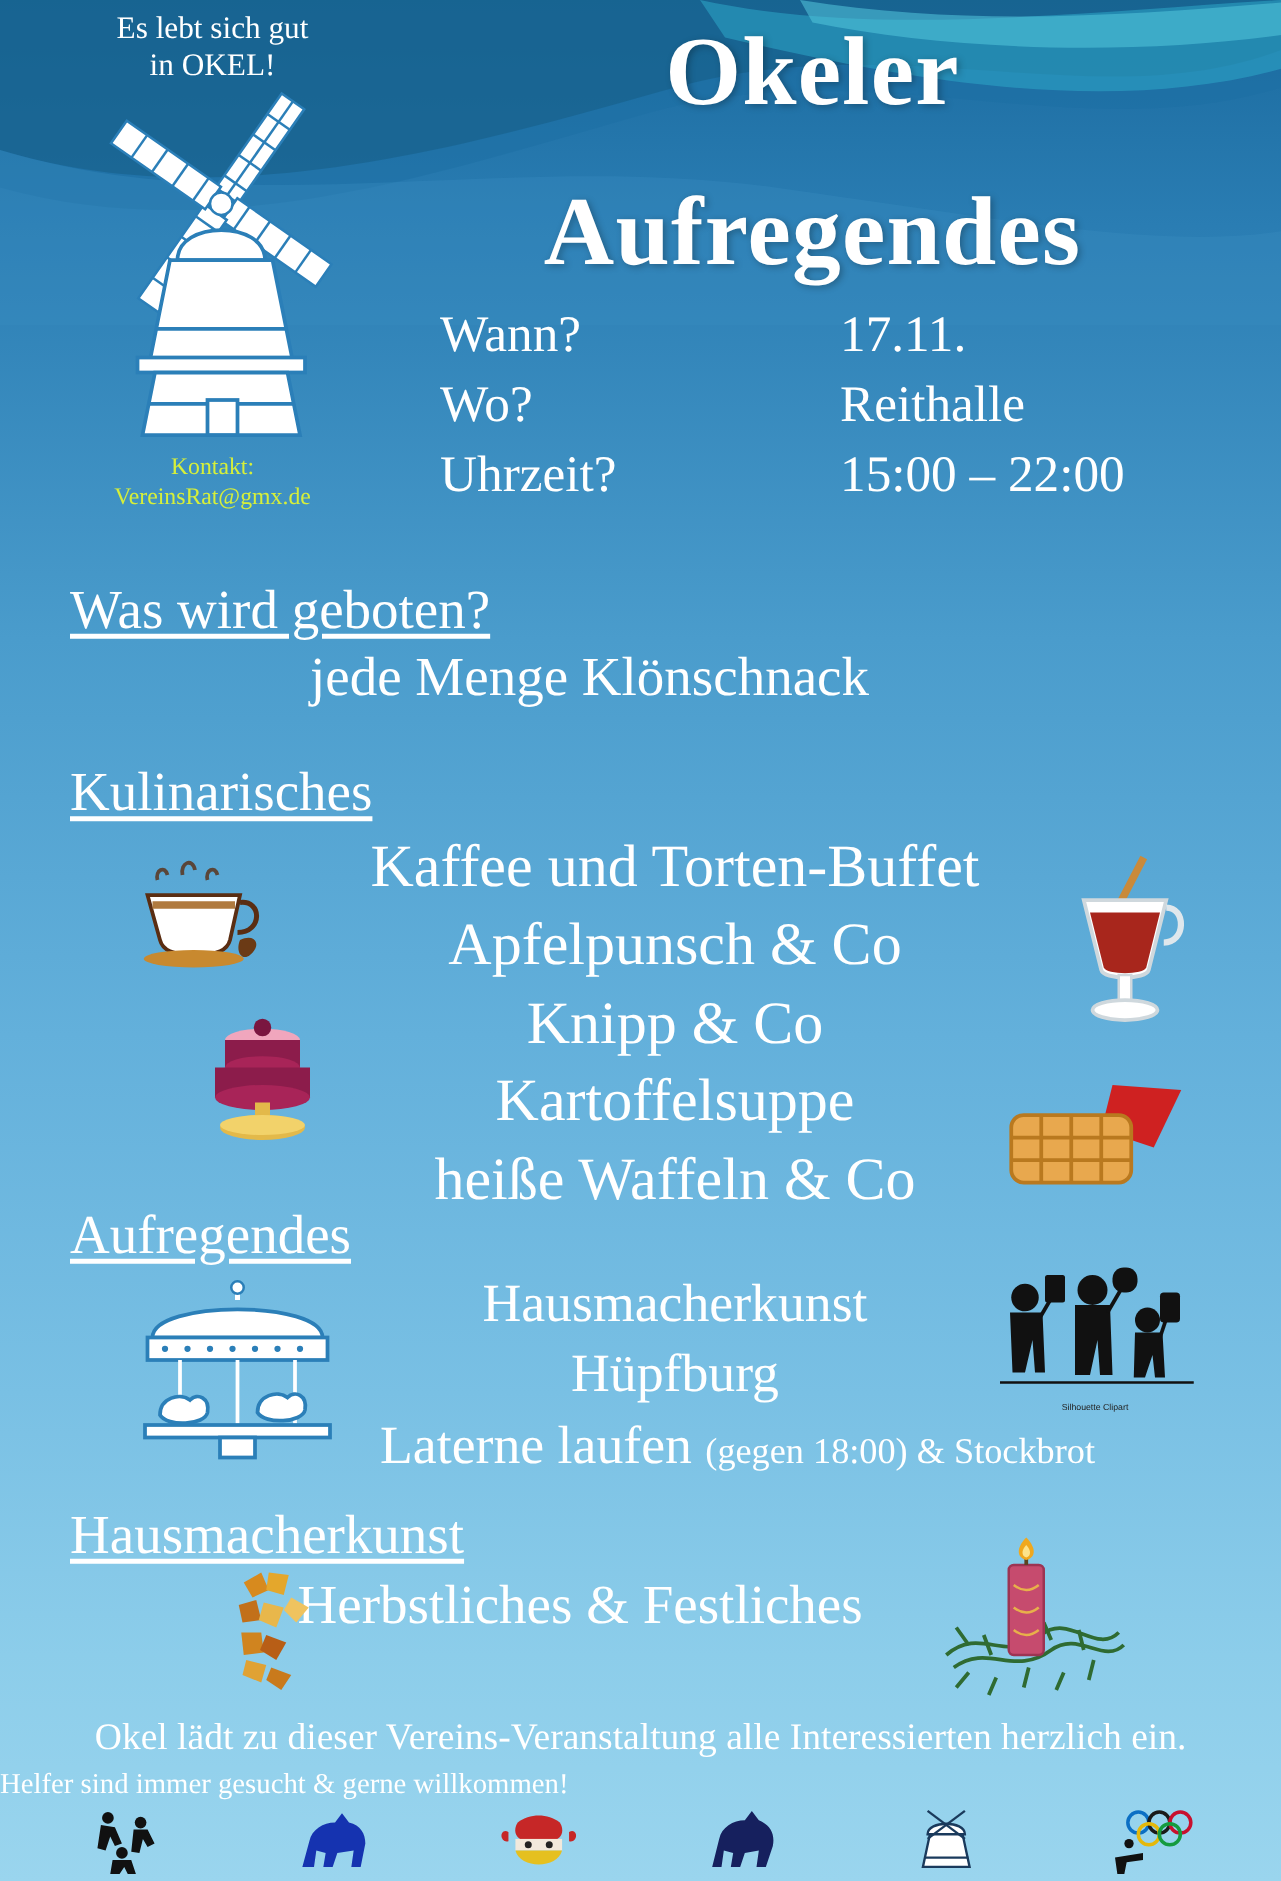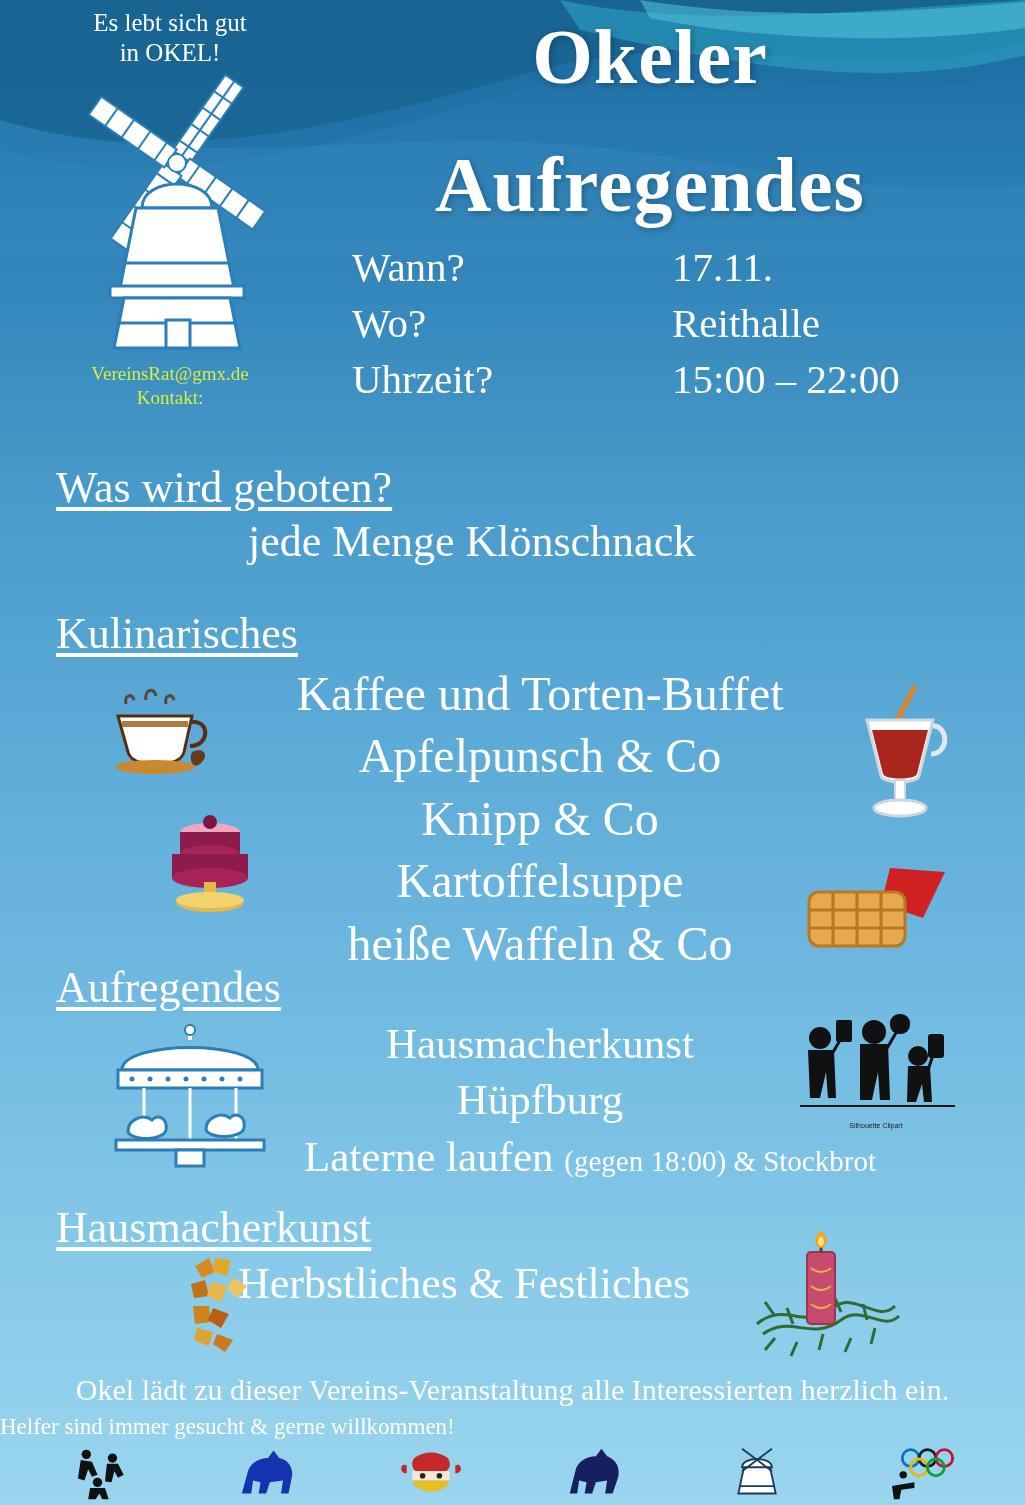--- a/index.html
+++ b/index.html
@@ -300,22 +300,22 @@
 
         <rect x="48" y="228" width="134" height="12" fill="#ffffff" stroke="#2b7fb8" stroke-width="3"></rect>
 
         <path d="M62,240 L168,240 L178,290 L52,290 Z" fill="#ffffff" stroke="#2b7fb8" stroke-width="3"></path>
         <line x1="57" y1="265" x2="173" y2="265" stroke="#2b7fb8" stroke-width="3"></line>
         <rect x="104" y="262" width="24" height="28" fill="#ffffff" stroke="#2b7fb8" stroke-width="3"></rect>
       </g>
     </svg>
 
     <div class="contact">
+      <div>Kontakt:</div>
       <div>VereinsRat@gmx.de</div>
-      <div>Kontakt:</div>
     </div>
 
     <div class="title1">Okeler</div>
     <div class="title2">Aufregendes</div>
 
     <div class="facts">
       <div class="facts-row">
         <div class="facts-q">Wann?</div>
         <div class="facts-a">17.11.</div>
       </div>

